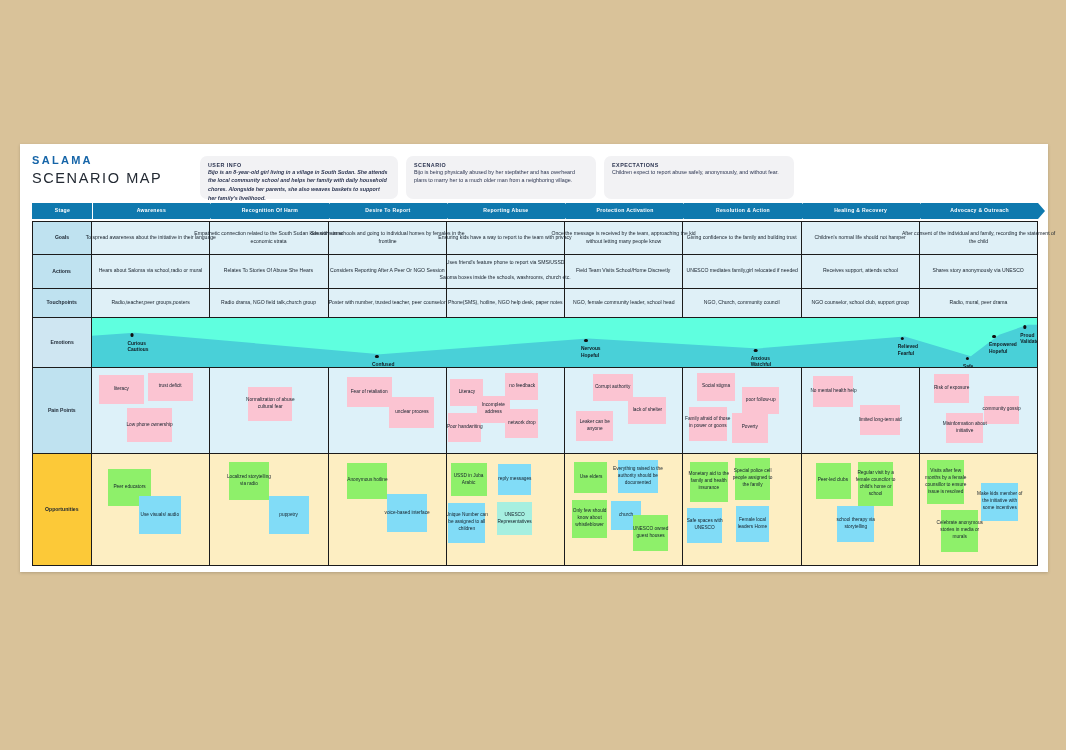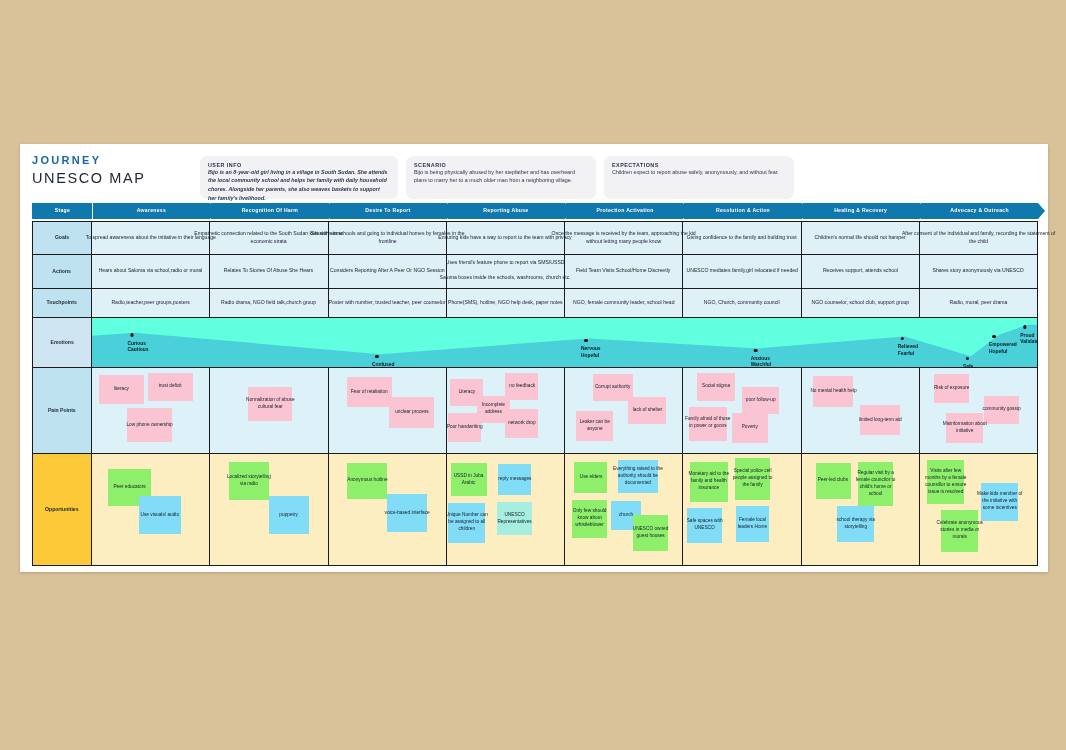--- a/index.html
+++ b/index.html
@@ -124,22 +124,22 @@
   .note.blue  { background: #81dcf7; }
   .note.teal  { background: #a6efe0; }
 </style>
 </head>
 <body>
 
 <div id="board">
 
   <div class="hdr">
     <div class="brandbox">
-      <div class="brand">JOURNEY</div>
-      <div class="mapttl">UNESCO MAP</div>
+      <div class="brand">SALAMA</div>
+      <div class="mapttl">SCENARIO MAP</div>
     </div>
     <div class="infos">
       <div class="infocard user">
         <div class="ic-ttl">USER INFO</div>
         <div class="ic-body">Bijo is an 8-year-old girl living in a village in South Sudan. She attends the local community school and helps her family with daily household chores. Alongside her parents, she also weaves baskets to support her family's livelihood.</div>
       </div>
       <div class="infocard scen">
         <div class="ic-ttl">SCENARIO</div>
         <div class="ic-body">Bijo is being physically abused by her stepfather and has overheard plans to marry her to a much older man from a neighboring village.</div>
       </div>

